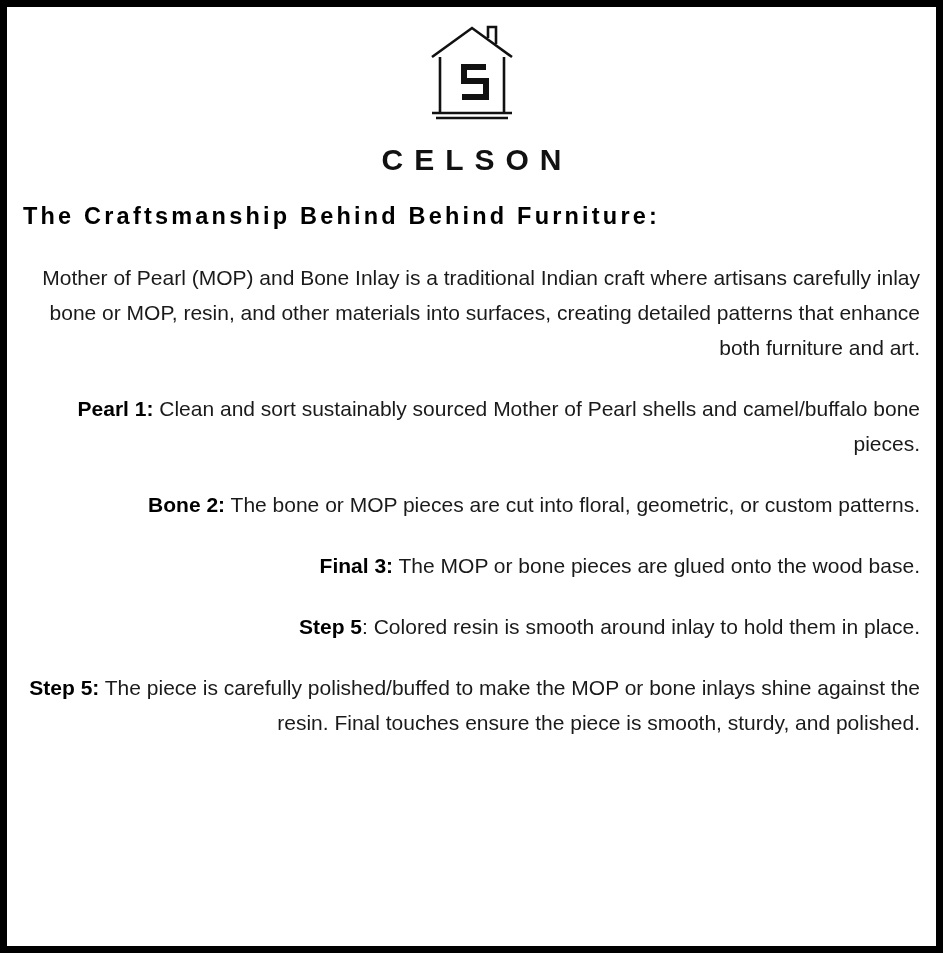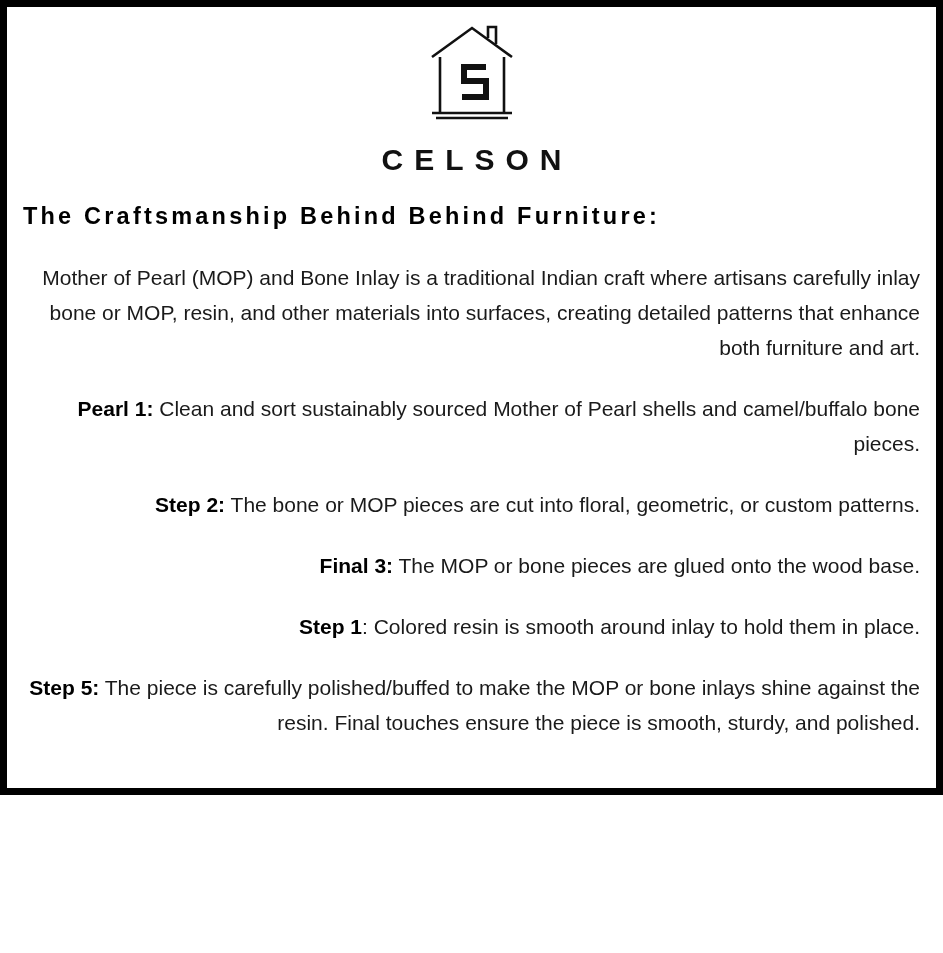--- a/index.html
+++ b/index.html
@@ -10,21 +10,21 @@
   body {
     width: 943px;
     height: 953px;
     font-family: "Liberation Sans", sans-serif;
     color: #111111;
     overflow: hidden;
   }
   .page {
     box-sizing: border-box;
     width: 943px;
-    height: 795px;
+    height: 953px;
     border: 7px solid #000000;
     background: #ffffff;
     padding: 10px 16px 0 16px;
   }
   .brand-block {
     text-align: center;
     padding-top: 4px;
   }
   .logo-mark {
     display: inline-block;
@@ -98,26 +98,26 @@
   <div class="headline">The Craftsmanship Behind Behind Furniture:</div>
 
   <div class="body-copy">
     <p class="para first">
       <span class="step-label"></span><span>Mother of Pearl (MOP) and Bone Inlay is a traditional Indian craft where artisans carefully inlay bone or MOP, resin, and other materials into surfaces, creating detailed patterns that enhance both furniture and art.</span>
     </p>
     <p class="para">
       <span class="step-label">Pearl 1:</span><span> Clean and sort sustainably sourced Mother of Pearl shells and camel/buffalo bone pieces.</span>
     </p>
     <p class="para">
-      <span class="step-label">Step 2:</span><span> The bone or MOP pieces are cut into floral, geometric, or custom patterns.</span>
+      <span class="step-label">Bone 2:</span><span> The bone or MOP pieces are cut into floral, geometric, or custom patterns.</span>
     </p>
     <p class="para">
       <span class="step-label">Final 3:</span><span> The MOP or bone pieces are glued onto the wood base.</span>
     </p>
     <p class="para">
-      <span class="step-label">Step 1</span><span>: Colored resin is smooth around inlay to hold them in place.</span>
+      <span class="step-label">Step 5</span><span>: Colored resin is smooth around inlay to hold them in place.</span>
     </p>
     <p class="para">
       <span class="step-label">Step 5:</span><span> The piece is carefully polished/buffed to make the MOP or bone inlays shine against the resin. Final touches ensure the piece is smooth, sturdy, and polished.</span>
     </p>
   </div>
 
 </div>
 
 </body></html>

